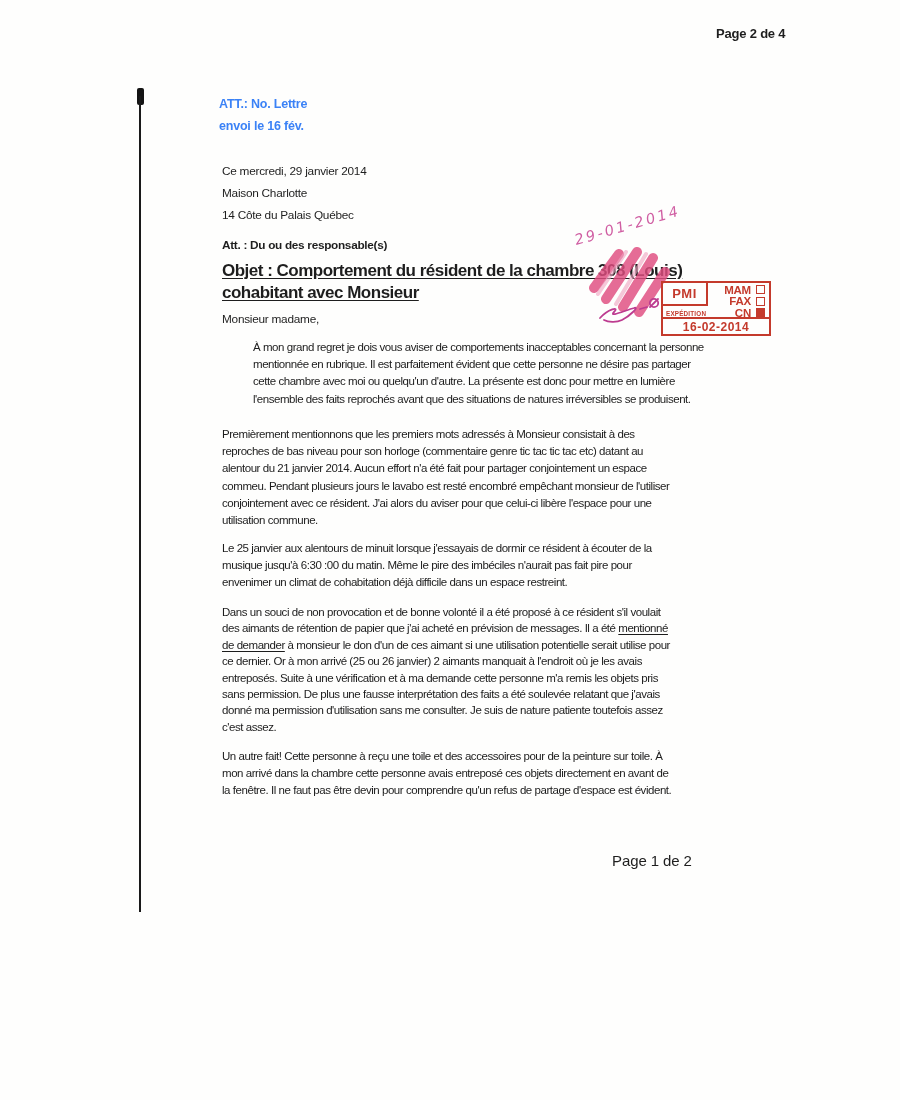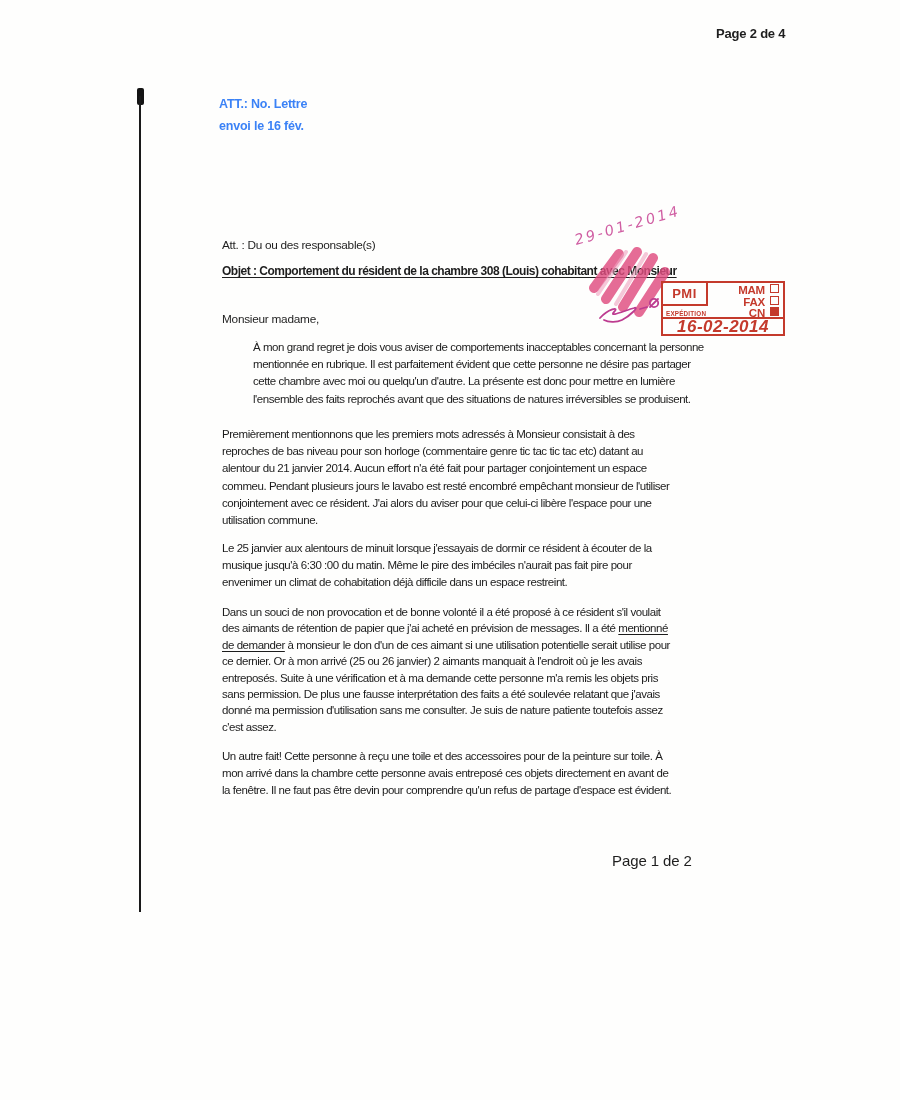--- a/index.html
+++ b/index.html
@@ -28,25 +28,25 @@
     position: absolute; left: 219px; top: 94px;
     font-size: 12.5px; font-weight: 700; line-height: 21.5px;
     letter-spacing: -0.2px;
   }
   .addr {
     position: absolute; left: 222px; top: 160px;
     font-size: 11.8px; line-height: 22px; letter-spacing: -0.25px;
   }
   .attention {
     position: absolute; left: 222px; top: 238px;
-    font-size: 11.8px; font-weight: 400; letter-spacing: -0.3px;
+    font-size: 11.8px; font-weight: 700; letter-spacing: -0.3px;
   }
   .subject {
     position: absolute; left: 222px; top: 260px; width: 465px;
-    font-size: 12px; font-weight: 700; line-height: 22px;
+    font-size: 17px; font-weight: 700; line-height: 22px;
     letter-spacing: -0.5px;
   }
   .subject .line { text-decoration: underline; text-underline-offset: 2px; }
   .subject .line2 { margin-left: 38px; display: inline-block; }
   .salutation {
     position: absolute; left: 222px; top: 312px;
     font-size: 11.8px; letter-spacing: -0.25px;
   }
   .para {
     position: absolute; left: 222px; width: 455px;
@@ -69,64 +69,69 @@
     font-family: "DejaVu Sans", sans-serif;
     font-style: italic; font-size: 14.5px; letter-spacing: 2.5px;
     transform: rotate(-16deg); transform-origin: left bottom;
     opacity: 0.9;
   }
   
   .scribble { position: absolute; left: 586px; top: 246px; }
   
   .stamp {
     position: absolute; left: 661px; top: 281px;
-    width: 124px; height: 55px;
+    width: 110px; height: 55px;
     border: 2.5px solid;
   }
   .stamp, .stamp * { color: inherit; }
   .pmi-box {
     position: absolute; left: 0; top: 0; width: 45px; height: 23px;
     border-right: 2.5px solid; border-bottom: 2.5px solid;
     display: flex; align-items: center; justify-content: center;
     font-size: 13px; font-weight: 700; letter-spacing: 0.5px;
   }
   .stamp-opts { position: absolute; right: 4px; top: 1px; }
   .opt-row {
-    display: flex; align-items: flex-start; justify-content: flex-end;
+    display: flex; align-items: center; justify-content: flex-end;
     gap: 5px; height: 11.5px;
     font-size: 11.5px; font-weight: 700; letter-spacing: -0.2px;
   }
   .cb { width: 9px; height: 9px; border: 1.6px solid; flex: 0 0 auto; }
   .cb.filled { background: currentColor; }
   .expedition {
     position: absolute; left: 3px; top: 27px;
     font-size: 6.3px; font-weight: 700; letter-spacing: 0.2px;
   }
   .stamp-date {
     position: absolute; left: 0; right: 0; bottom: 0; height: 17px;
     border-top: 2.5px solid;
     display: flex; align-items: center; justify-content: center;
-    font-size: 17px; font-weight: 700; letter-spacing: 0.5px; font-style: italic;
+    font-size: 12px; font-weight: 700; letter-spacing: 0.5px;
   }
 </style>
 </head>
 <body>
 
 <div class="page">
 
   <div class="hdr-page">Page 2 de 4</div>
 
   <div class="binder-head"></div>
   <div class="binder-line"></div>
 
   <div class="att-note" style="color:#3b82f6">
     <div>ATT.: No. Lettre</div>
     <div>envoi le 16 fév.</div>
   </div>
 
+  <div class="addr">
+    <div>Ce mercredi, 29 janvier 2014</div>
+    <div>Maison Charlotte</div>
+    <div>14 Côte du Palais Québec</div>
+  </div>
 
   <div class="attention">Att. : Du ou des responsable(s)</div>
 
   <div class="subject">
     <div class="line">Objet : Comportement du résident de la chambre 308 (Louis) cohabitant avec Monsieur</div>
   </div>
 
   <div class="salutation">Monsieur madame,</div>
 
   <div class="para p1">À mon grand regret je dois vous aviser de comportements inacceptables concernant la personne mentionnée en rubrique. Il est parfaitement évident que cette personne ne désire pas partager cette chambre avec moi ou quelqu'un d'autre. La présente est donc pour mettre en lumière l'ensemble des faits reprochés avant que des situations de natures irréversibles se produisent.</div>

